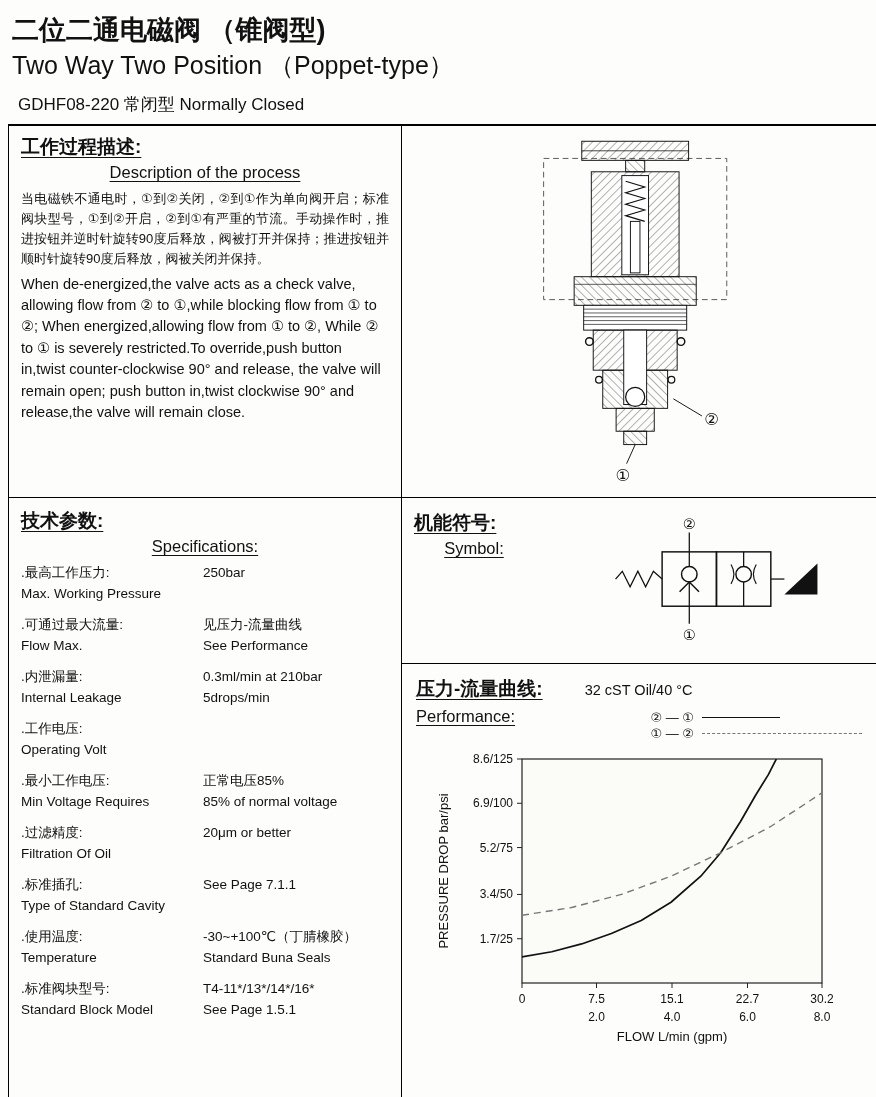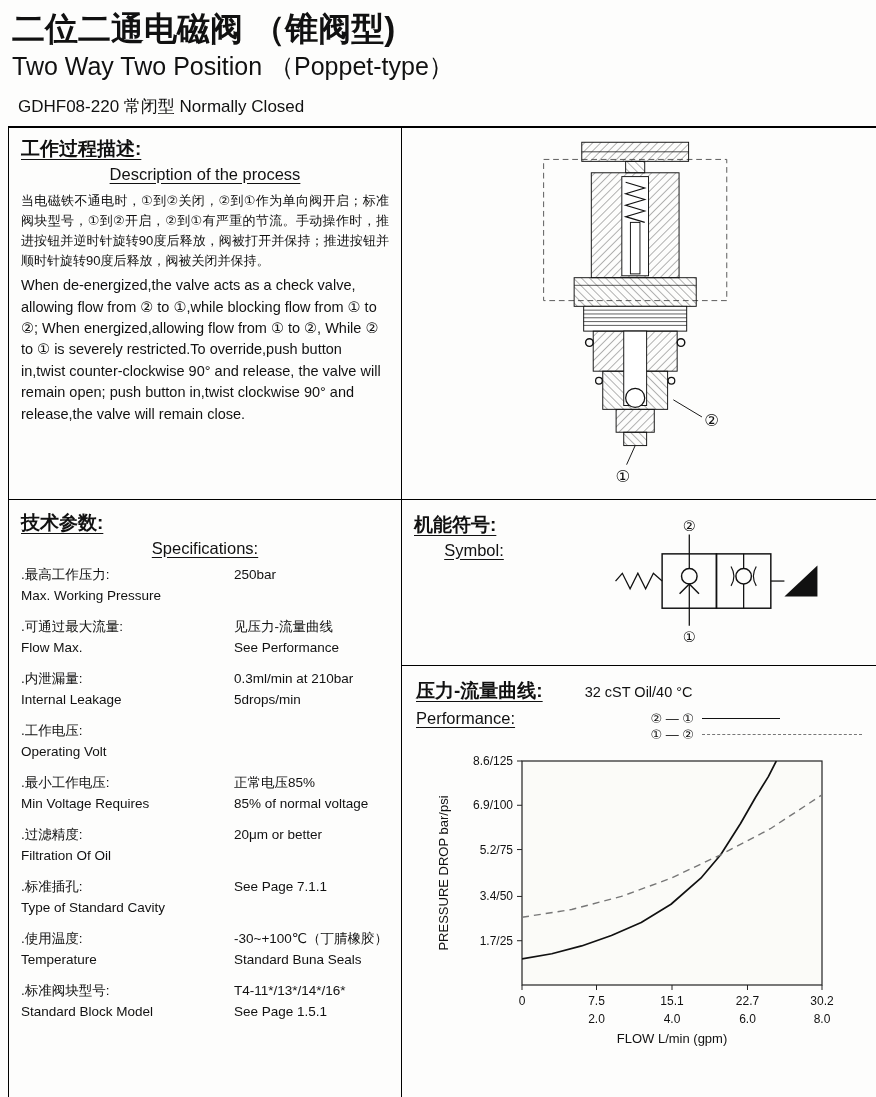--- a/index.html
+++ b/index.html
@@ -2,21 +2,21 @@
 <html><head>
 <meta charset="utf-8">
 <style>
   * { box-sizing: border-box; margin: 0; padding: 0; }
   html,body { background:#e8e8e6; }
   body { font-family:"Liberation Sans","DejaVu Sans",sans-serif; color:#111; }
   .page { width:876px; height:1097px; background:#fdfdfc; margin:0 auto; display:flex; flex-direction:column; overflow:hidden; }
 
   
   .header { padding:8px 12px 0 12px; }
-  .title-cn { font-size:33px; font-weight:bold; line-height:1.25; }
+  .title-cn { font-size:27px; font-weight:bold; line-height:1.25;margin-top:6px; }
   .title-en { font-size:25px; font-weight:normal; line-height:1.25; margin:2px 0 12px 0; }
   .model-line { font-size:17px; font-weight:normal; margin:0 0 8px 6px; }
 
   
   .content { flex:1; display:flex; margin-left:8px; border-top:2px solid #000; border-left:1px solid #000; }
   .col-left { width:428px; display:flex; flex-direction:column; }
   .col-right { flex:1; border-left:1.5px solid #000; display:flex; flex-direction:column; }
 
   section { overflow:hidden; }
   .sec-description { height:372px; border-bottom:1.5px solid #000; padding:6px 12px 4px 12px; }
@@ -26,21 +26,21 @@
   .sec-performance { flex:1; padding:10px 14px; }
 
   .head-cn { font-size:19px; font-weight:bold; text-decoration:underline; text-underline-offset:4px; margin:2px 0 3px 0; }
   .head-en { font-size:16.5px; font-weight:normal; text-decoration:underline; text-underline-offset:3px; margin:0 0 7px 0;text-align:center; }
 
   .desc-cn { font-size:13px; line-height:1.55; text-align:justify; margin-bottom:4px; }
   .desc-en { font-size:14.5px; line-height:1.48; }
 
   
   .spec-rows { margin-top:6px; }
-  .spec-row { display:grid; grid-template-columns:182px 1fr; margin-bottom:10px;gap:31px; }
+  .spec-row { display:grid; grid-template-columns:182px 1fr; margin-bottom:10px; }
   .spec-row div { font-size:13.5px; line-height:1.55; min-height:21px; }
 
   
   .symbol-heads { width:120px; flex:none; }
   .symbol-art { flex:1; display:flex; justify-content:center; align-items:center; }
 
   
   .perf-row1 { display:flex; align-items:baseline; }
   .oil-spec { font-size:14.5px; margin-left:42px; }
   .perf-row2 { display:flex; align-items:flex-start; justify-content:space-between; margin-top:2px;gap:8px; }

